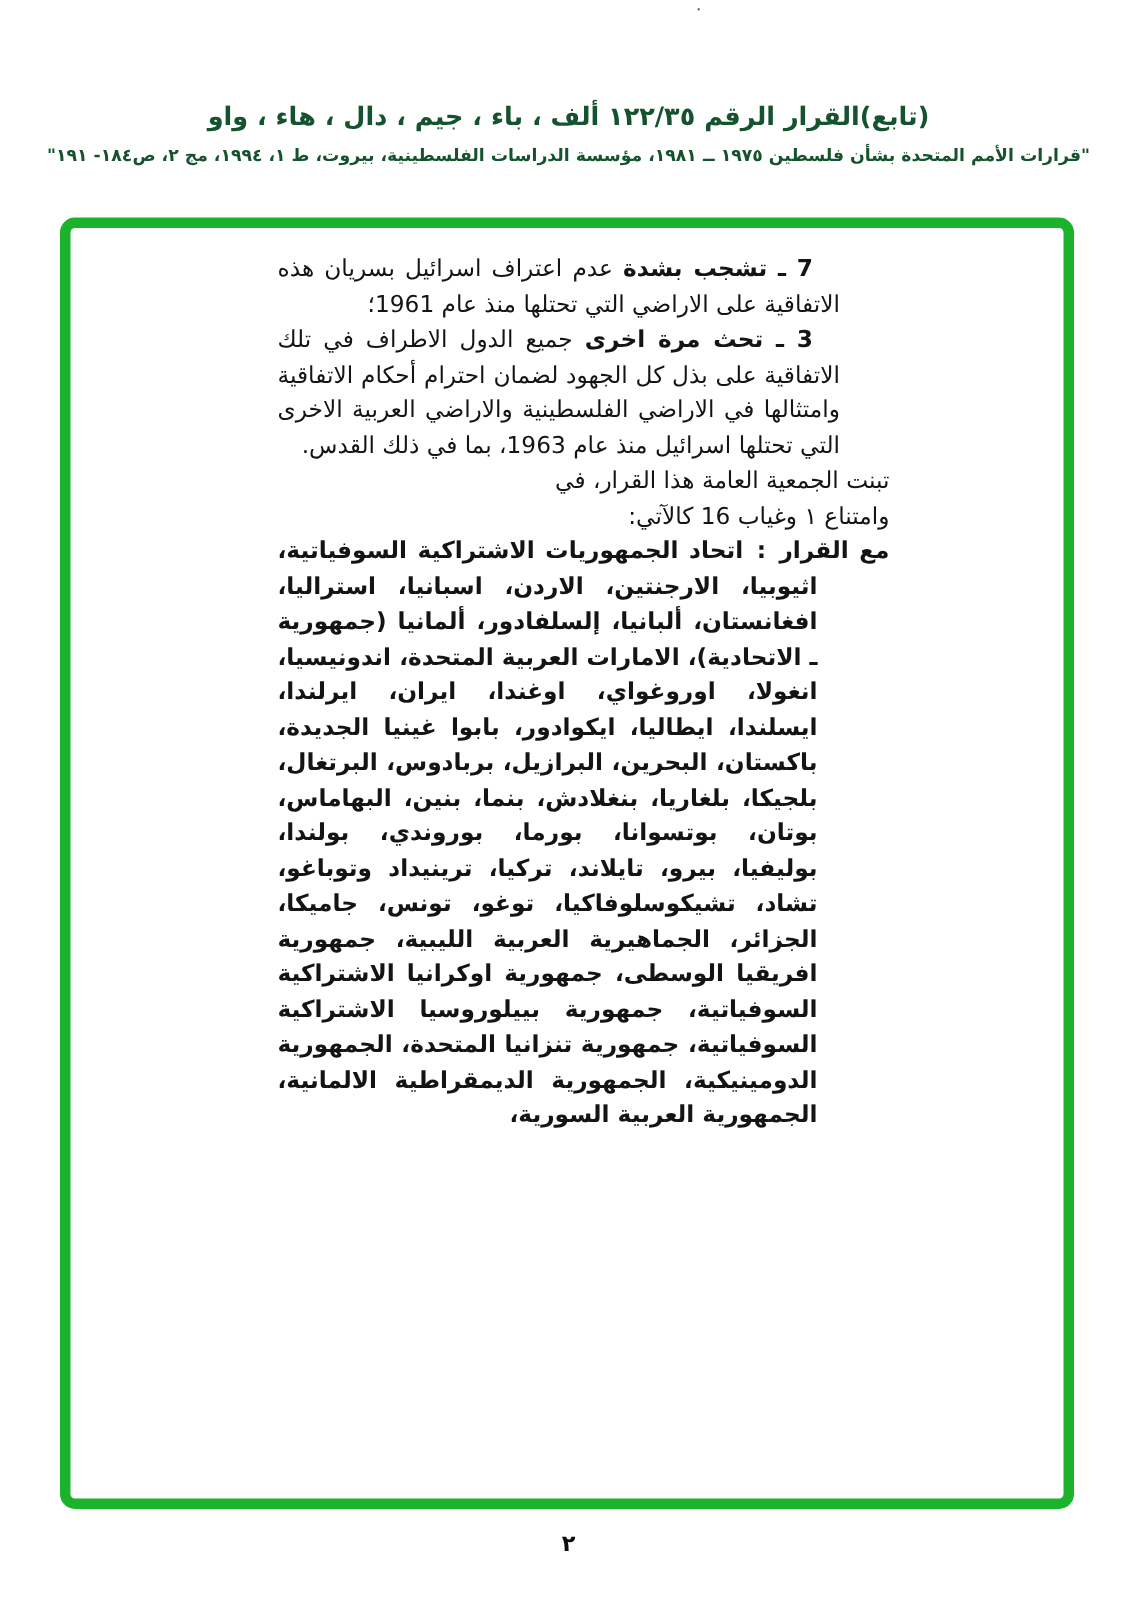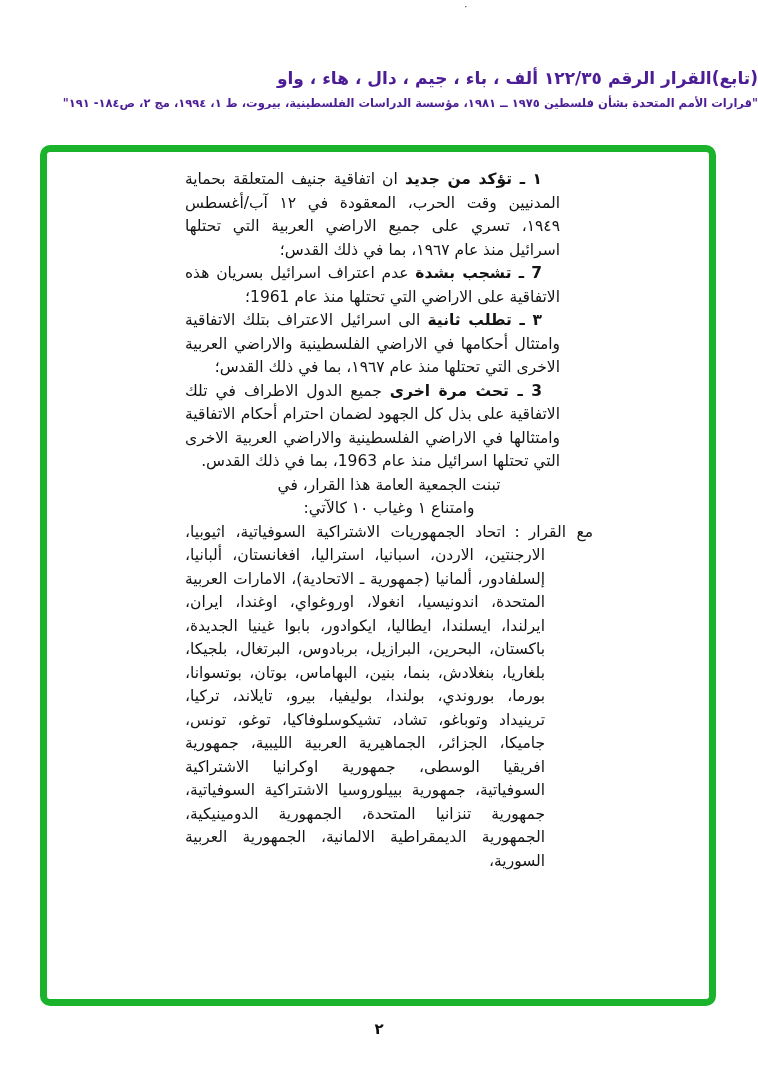--- a/index.html
+++ b/index.html
@@ -20,22 +20,23 @@
     left: 464px;
     top: 0px;
     font-size: 11px;
     color: #444;
   }
   .header {
     position: absolute;
     top: 68px;
     left: 0;
     width: 758px;
+    text-align: center;
     direction: rtl;
-    color: #4c1d95;
+    color: #14532d;
   }
   .header-line1 {
     font-size: 17px;
     font-weight: bold;
   }
   .header-line2 {
     margin-top: 8px;
     font-size: 11.5px;
     font-weight: bold;
   }
@@ -61,27 +62,28 @@
   }
   .para {
     margin: 0 33px 0 0;
     padding: 0;
     text-indent: 18px;
   }
   .para-lead {
     font-weight: bold;
   }
   .note-line {
-    text-align: center;
+    text-align: right;
     white-space: nowrap;
   }
   .vote {
     margin: 0;
     padding-right: 48px;
     text-indent: -48px;
+    font-weight: bold;
   }
   .vote-sep {
     margin: 0 9px;
   }
   .footer-num {
     position: absolute;
     top: 1020px;
     left: 0;
     width: 758px;
     text-align: center;
@@ -97,43 +99,35 @@
 
 <div class="header">
   <div class="header-line1">(تابع)القرار الرقم ١٢٢/٣٥ ألف ، باء ، جيم ، دال ، هاء ، واو</div>
   <div class="header-line2">"قرارات الأمم المتحدة بشأن فلسطين ١٩٧٥ ــ ١٩٨١، مؤسسة الدراسات الفلسطينية، بيروت، ط ١، ١٩٩٤، مج ٢، ص١٨٤- ١٩١"</div>
 </div>
 
 <div class="frame" style="border-color: rgb(28, 179, 44);"></div>
 
 <div class="content">
 
-  <p class="para">
-    <span class="para-lead">١ ـ تؤكد من جديد</span>
-    <span>ان اتفاقية جنيف المتعلقة بحماية المدنيين وقت الحرب، المعقودة في ١٢ آب/أغسطس ١٩٤٩، تسري على جميع الاراضي العربية التي تحتلها اسرائيل منذ عام ١٩٦٧، بما في ذلك القدس؛</span>
-  </p>
 
   <p class="para">
     <span class="para-lead">7 ـ تشجب بشدة</span>
     <span>عدم اعتراف اسرائيل بسريان هذه الاتفاقية على الاراضي التي تحتلها منذ عام 1961؛</span>
   </p>
 
-  <p class="para">
-    <span class="para-lead">٣ ـ تطلب ثانية</span>
-    <span>الى اسرائيل الاعتراف بتلك الاتفاقية وامتثال أحكامها في الاراضي الفلسطينية والاراضي العربية الاخرى التي تحتلها منذ عام ١٩٦٧، بما في ذلك القدس؛</span>
-  </p>
 
   <p class="para">
     <span class="para-lead">3 ـ تحث مرة اخرى</span>
     <span>جميع الدول الاطراف في تلك الاتفاقية على بذل كل الجهود لضمان احترام أحكام الاتفاقية وامتثالها في الاراضي الفلسطينية والاراضي العربية الاخرى التي تحتلها اسرائيل منذ عام 1963، بما في ذلك القدس.</span>
   </p>
 
   <div class="note">
     <div class="note-line">تبنت الجمعية العامة هذا القرار، في</div>
-    <div class="note-line">وامتناع ١ وغياب ١٠ كالآتي:</div>
+    <div class="note-line">وامتناع ١ وغياب 16 كالآتي:</div>
   </div>
 
   <p class="vote">
     <span>مع القرار</span><span class="vote-sep">:</span><span>اتحاد الجمهوريات الاشتراكية السوفياتية، اثيوبيا، الارجنتين، الاردن، اسبانيا، استراليا، افغانستان، ألبانيا، إلسلفادور، ألمانيا (جمهورية ـ الاتحادية)، الامارات العربية المتحدة، اندونيسيا، انغولا، اوروغواي، اوغندا، ايران، ايرلندا، ايسلندا، ايطاليا، ايكوادور، بابوا غينيا الجديدة، باكستان، البحرين، البرازيل، بربادوس، البرتغال، بلجيكا، بلغاريا، بنغلادش، بنما، بنين، البهاماس، بوتان، بوتسوانا، بورما، بوروندي، بولندا، بوليفيا، بيرو، تايلاند، تركيا، ترينيداد وتوباغو، تشاد، تشيكوسلوفاكيا، توغو، تونس، جاميكا، الجزائر، الجماهيرية العربية الليبية، جمهورية افريقيا الوسطى، جمهورية اوكرانيا الاشتراكية السوفياتية، جمهورية بييلوروسيا الاشتراكية السوفياتية، جمهورية تنزانيا المتحدة، الجمهورية الدومينيكية، الجمهورية الديمقراطية الالمانية، الجمهورية العربية السورية،</span>
   </p>
 
 </div>
 
 <div class="footer-num">٢</div>
 

